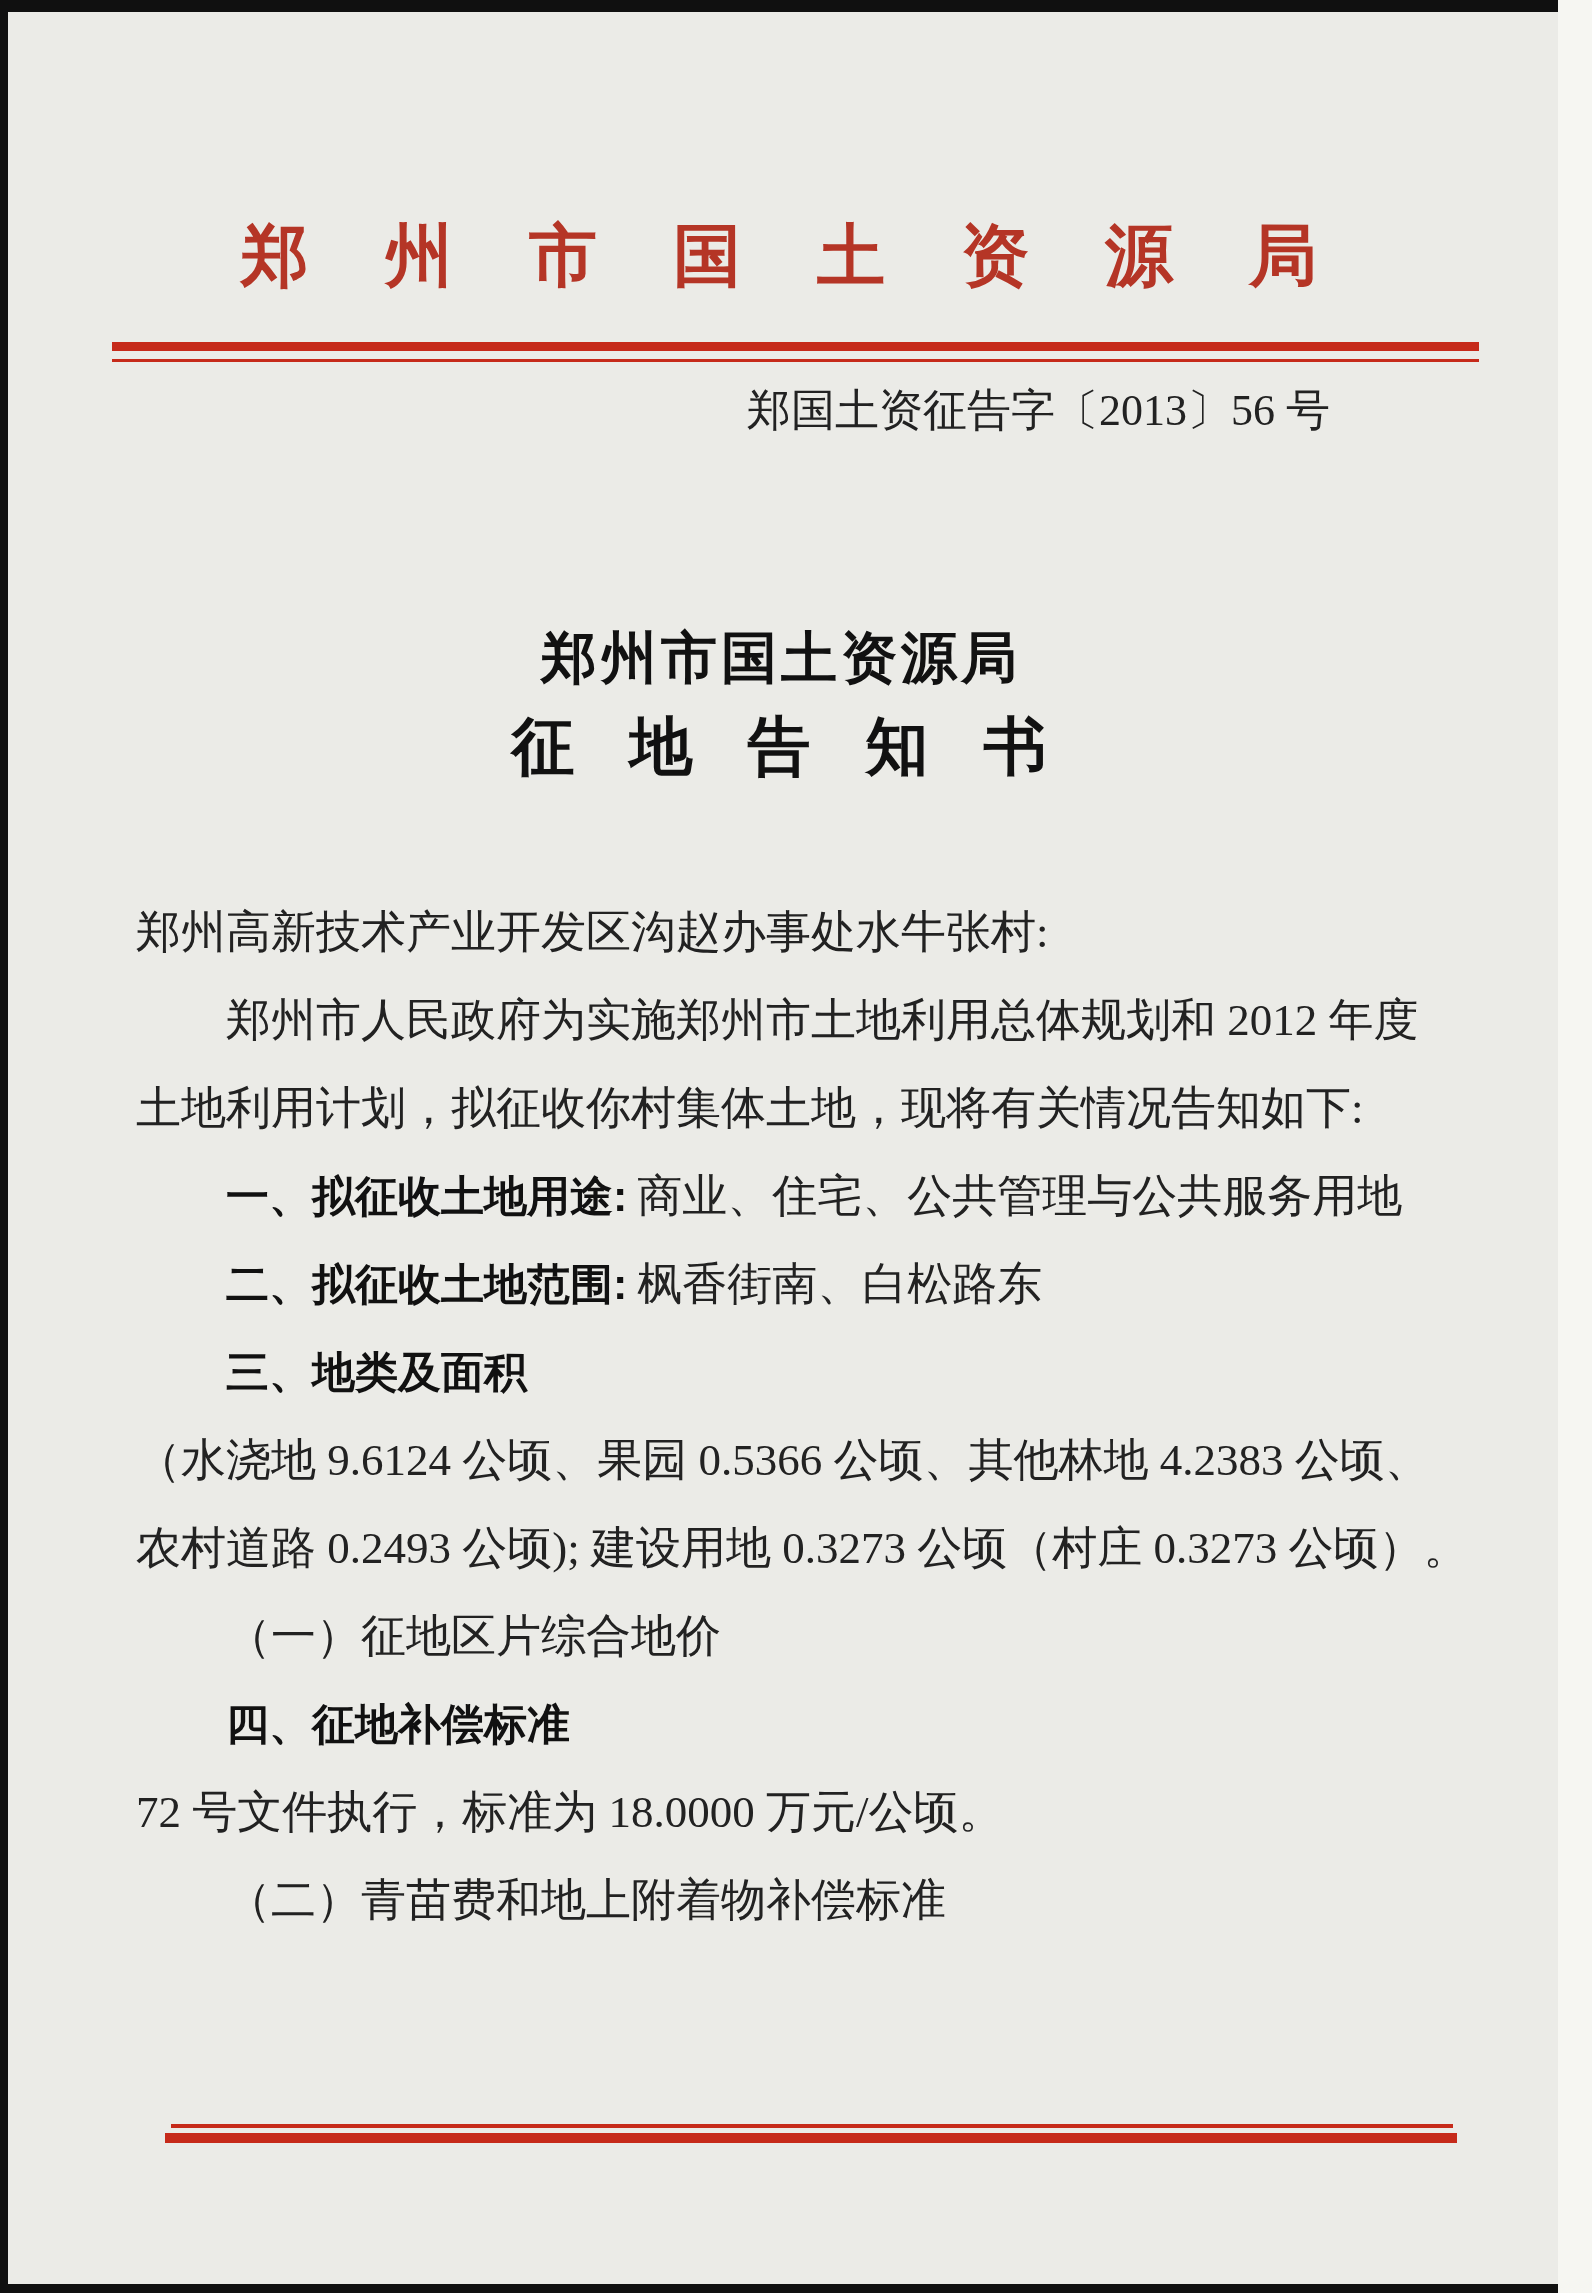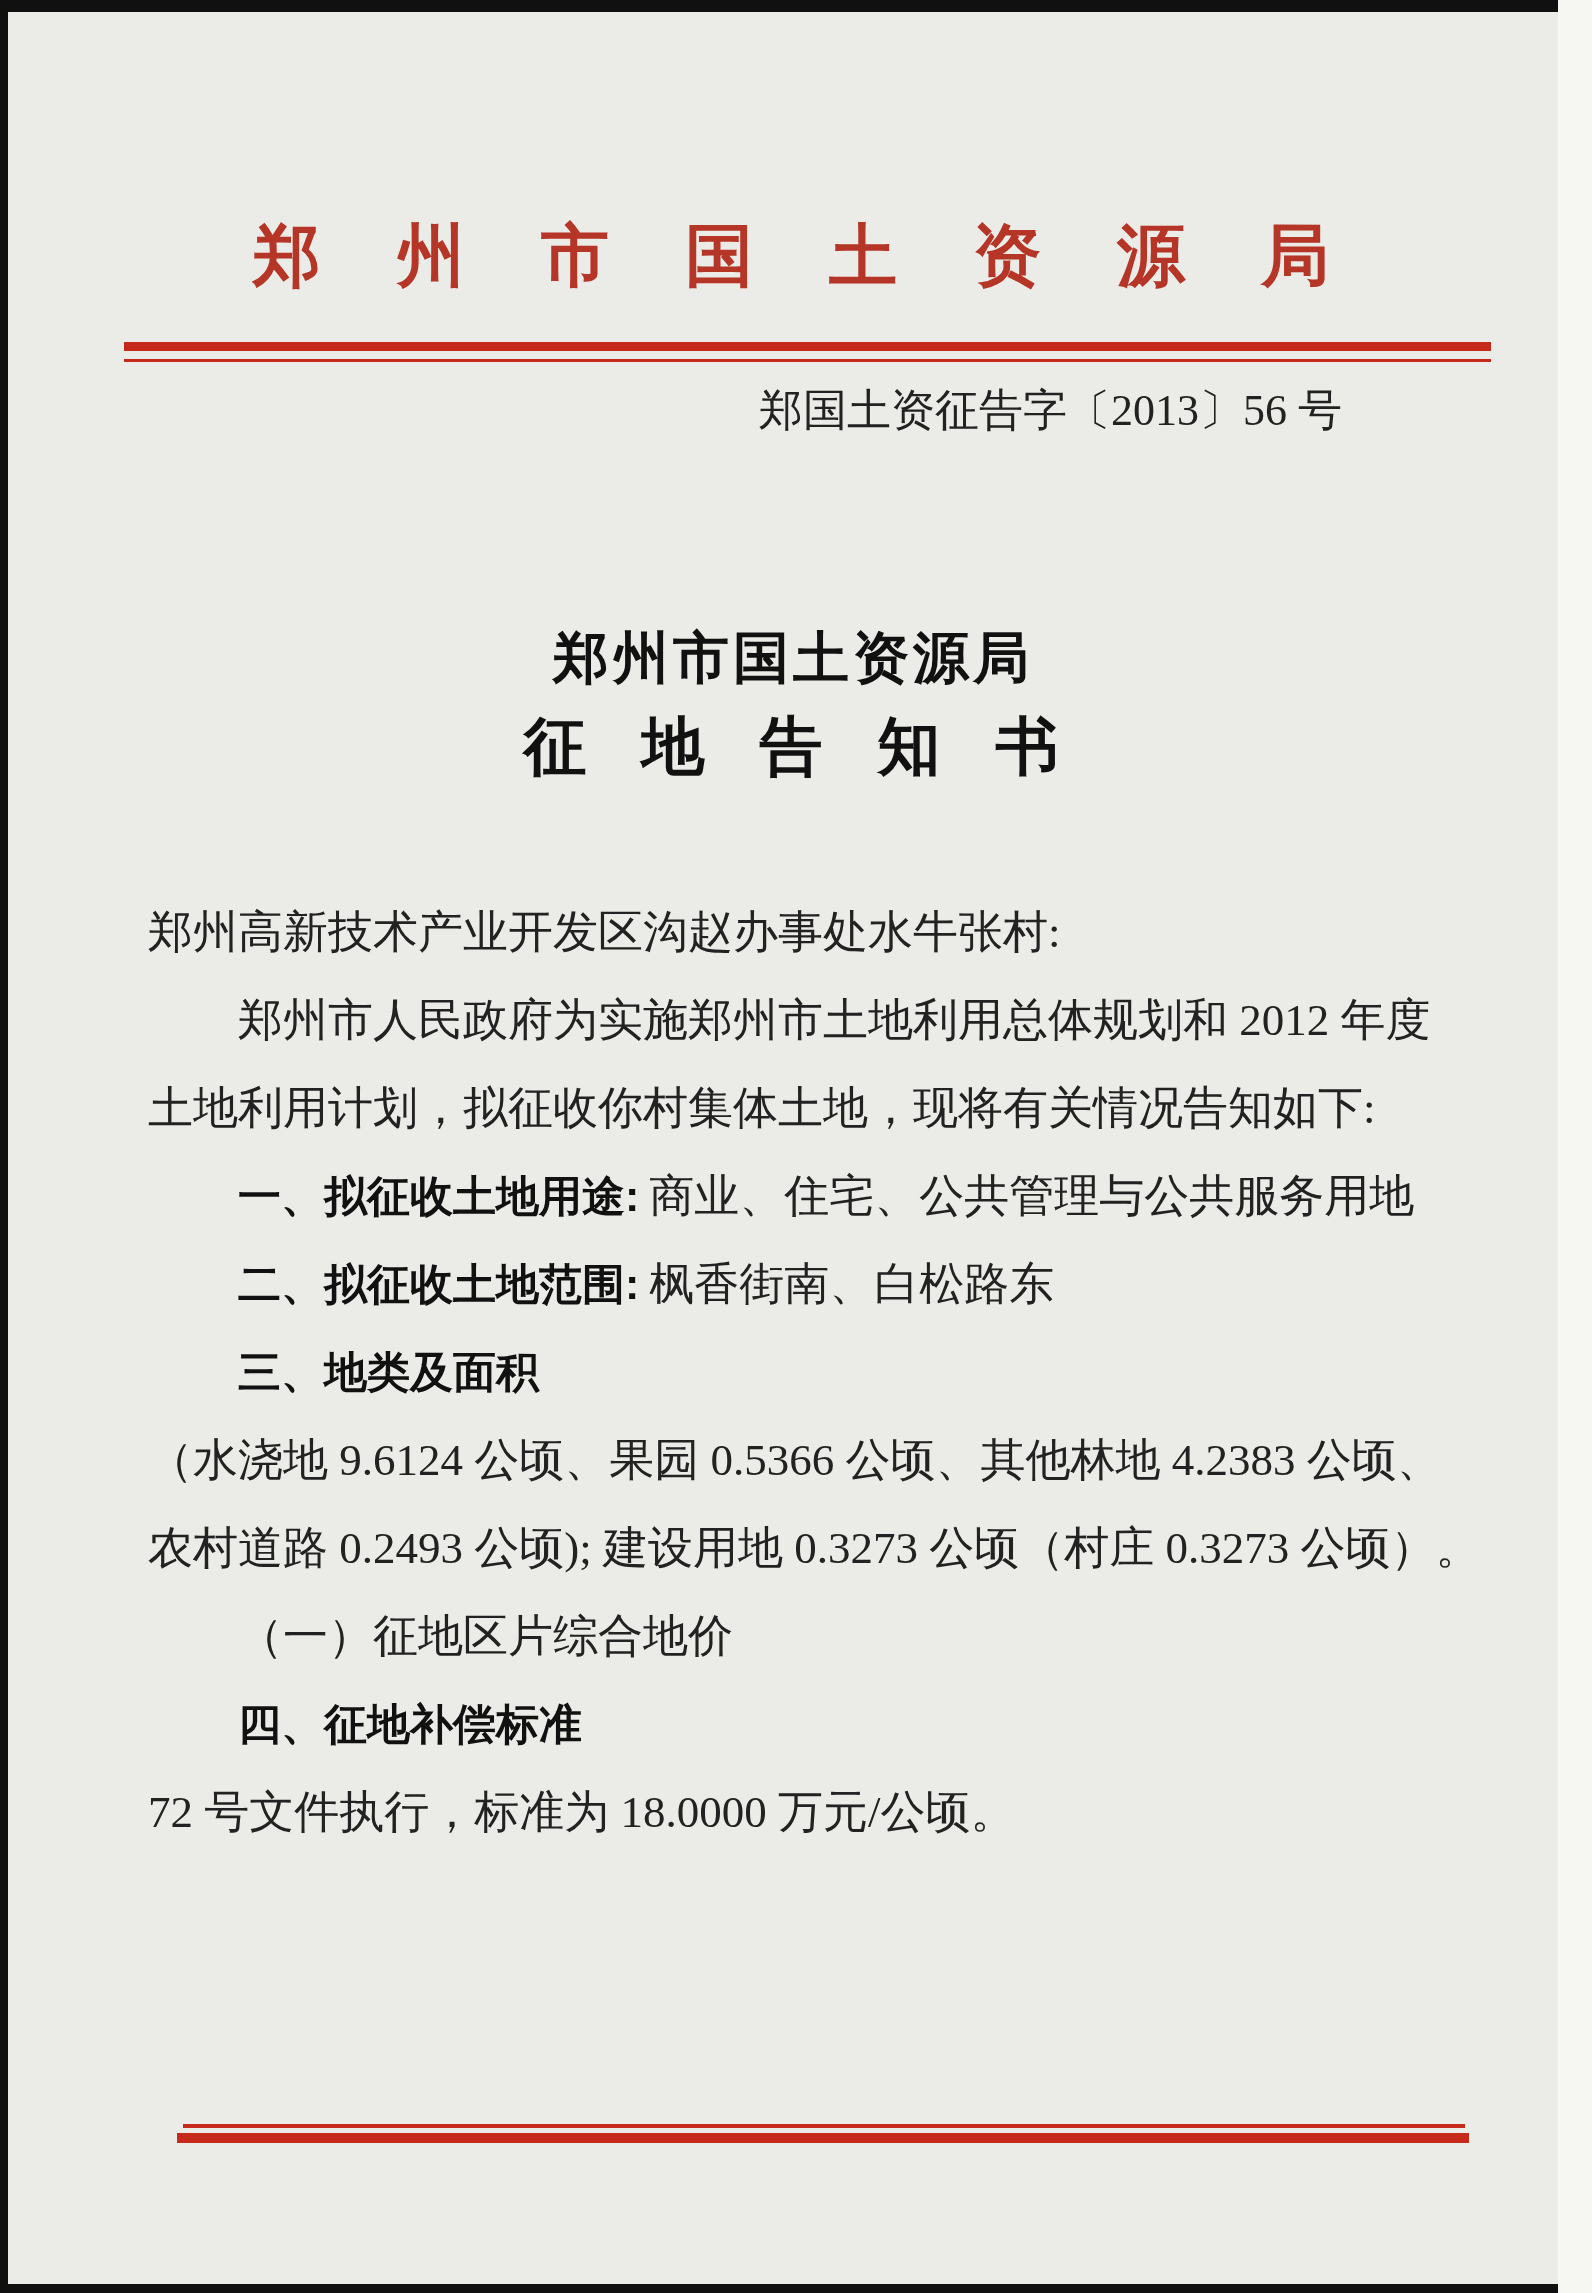--- a/index.html
+++ b/index.html
@@ -18,21 +18,21 @@
   }
   .right-strip{
     position:absolute;top:0;right:0;width:34px;height:2293px;
     background:#f6f6f2;
   }
   .paper{
     position:absolute;left:8px;top:12px;right:34px;bottom:9px;
     background:linear-gradient(135deg,#e2e2de 0%,#eaeae6 12%,#ececе8 45%,#ebebe7 70%,#e6e6e2 100%);
     background-color:#ebebe7;
   }
-  .content{position:absolute;left:12px;top:0;width:1464px;height:2293px;}
+  .content{position:absolute;left:0;top:0;width:1464px;height:2293px;}
 
   .agency-name{
     position:absolute;top:211px;left:0;width:1558px;
     text-align:center;
     font-size:68px;font-weight:bold;
     color:var(--accent-red);
     letter-spacing:76px;text-indent:76px;
     white-space:nowrap;
     font-family:"Liberation Serif","DejaVu Serif",serif;
   }
@@ -122,20 +122,21 @@
 
     <div class="line indent">（一）征地区片综合地价</div>
 
     <div class="line indent">
       <span class="bold-label">四、征地补偿标准</span>
     </div>
 
 
     <div class="line">72 号文件执行，标准为 18.0000 万元/公顷。</div>
 
+    <div class="line indent">（二）青苗费和地上附着物补偿标准</div>
 
   </div>
 
   <div class="rule rule-bottom-thin"></div>
   <div class="rule rule-bottom-thick"></div>
 
 </div>
 
 
 </body></html>

